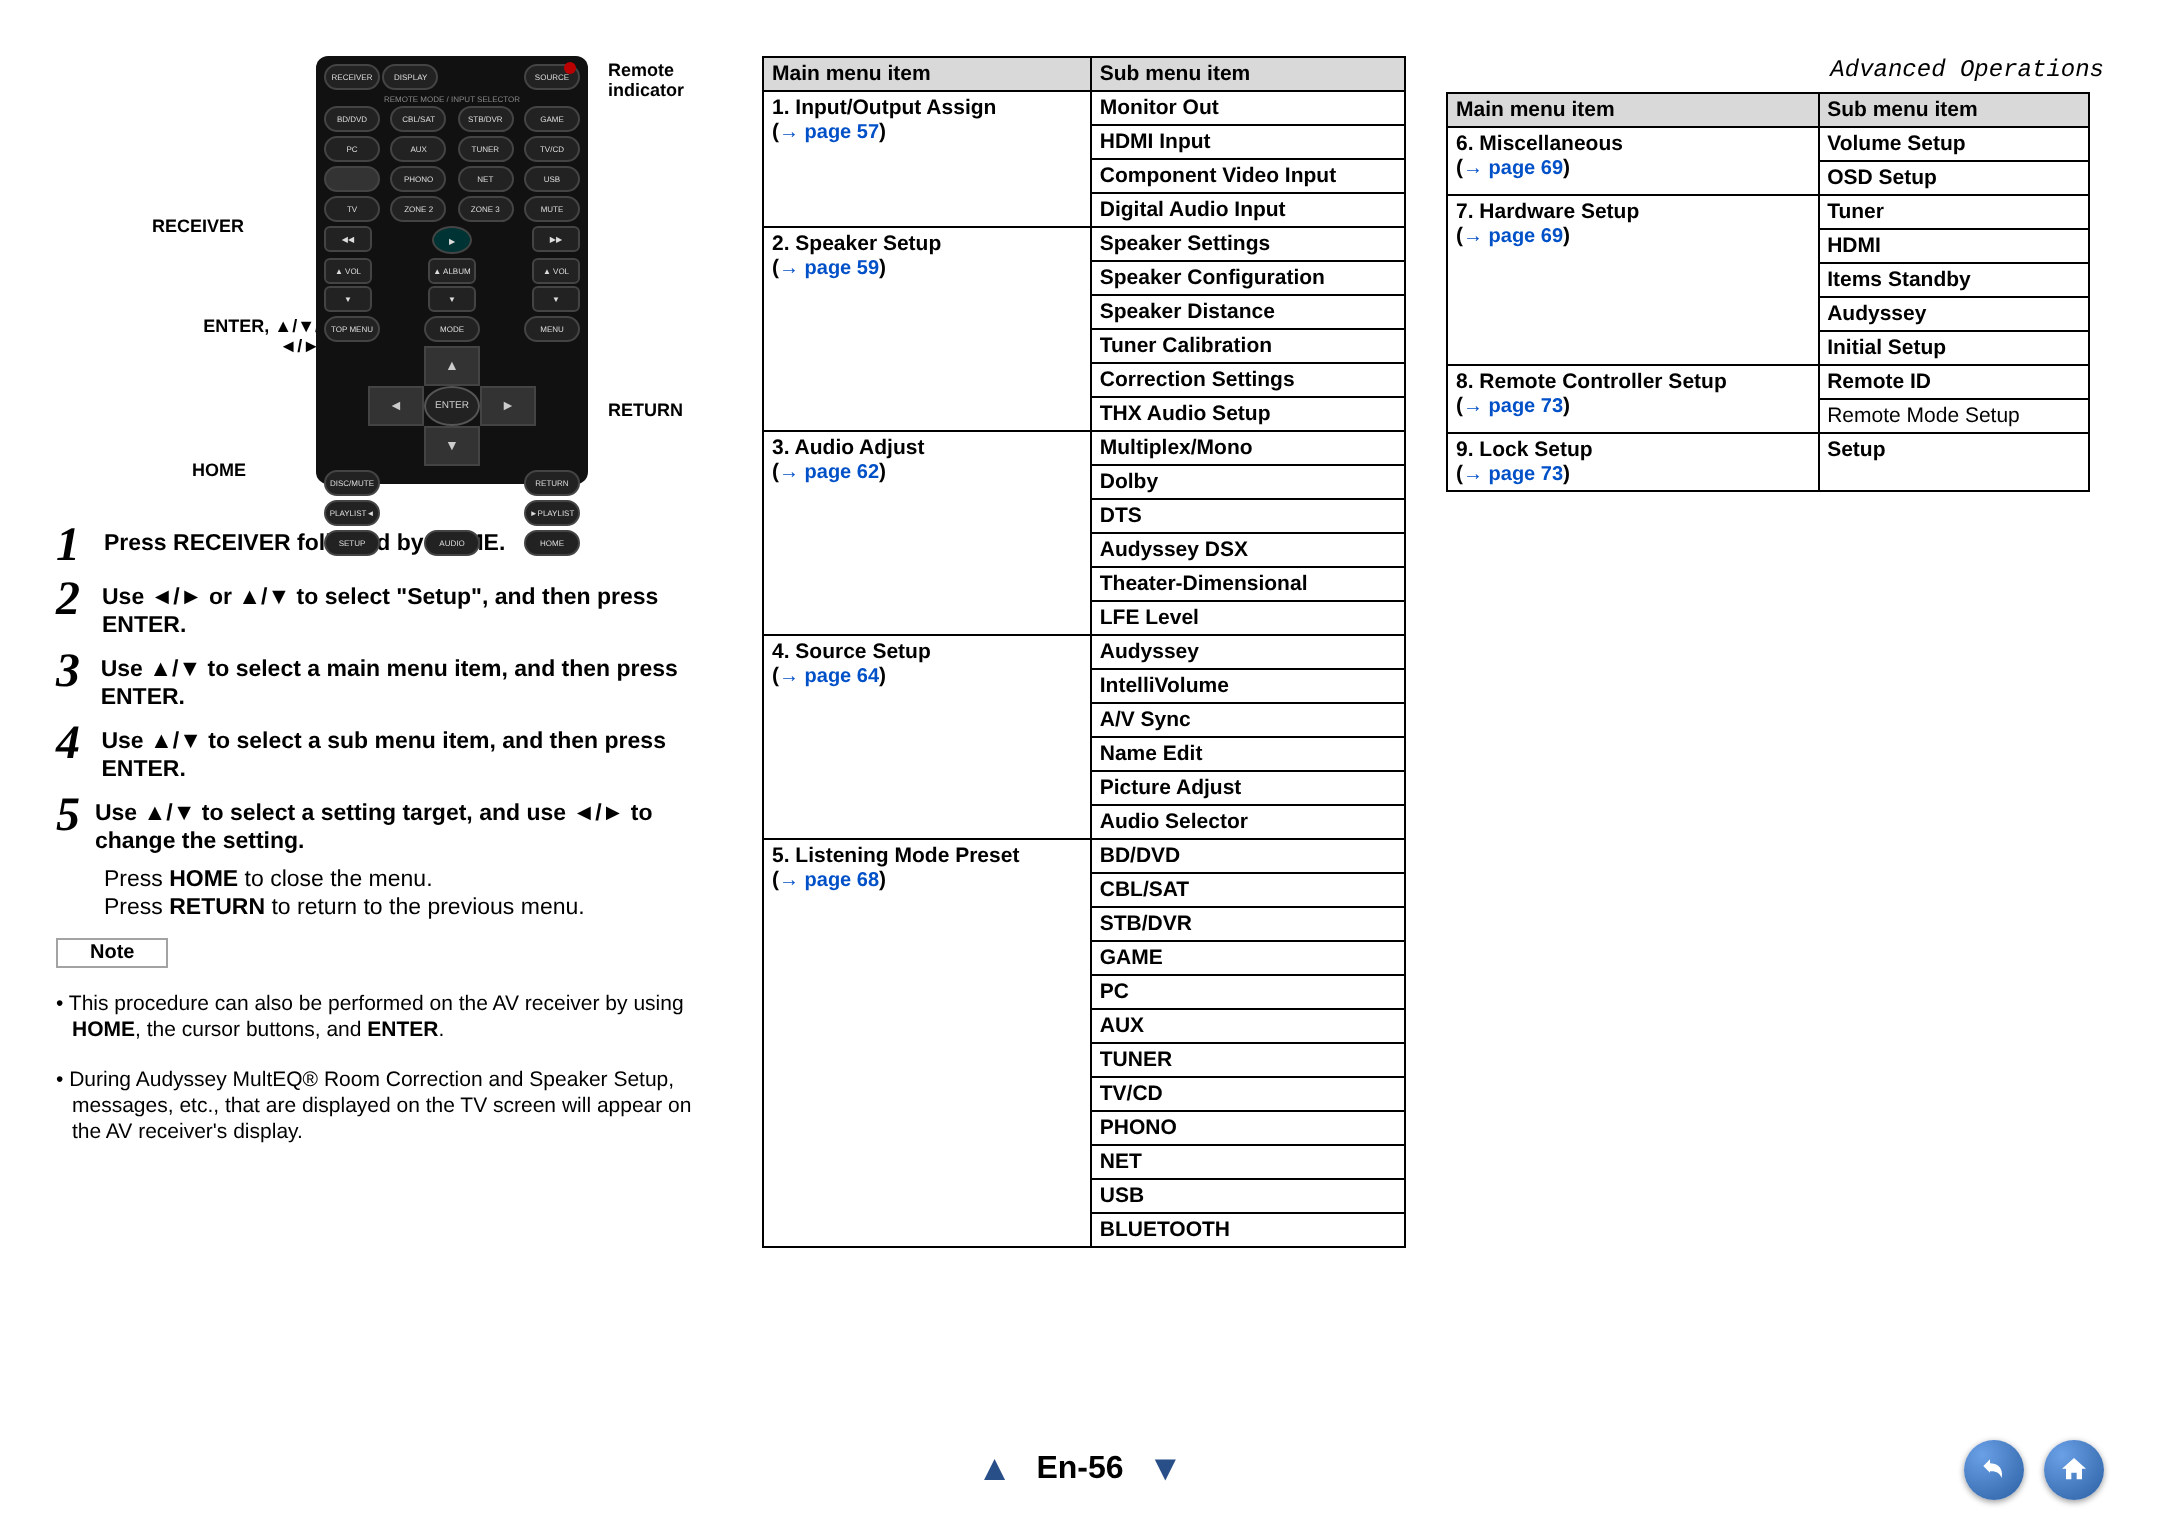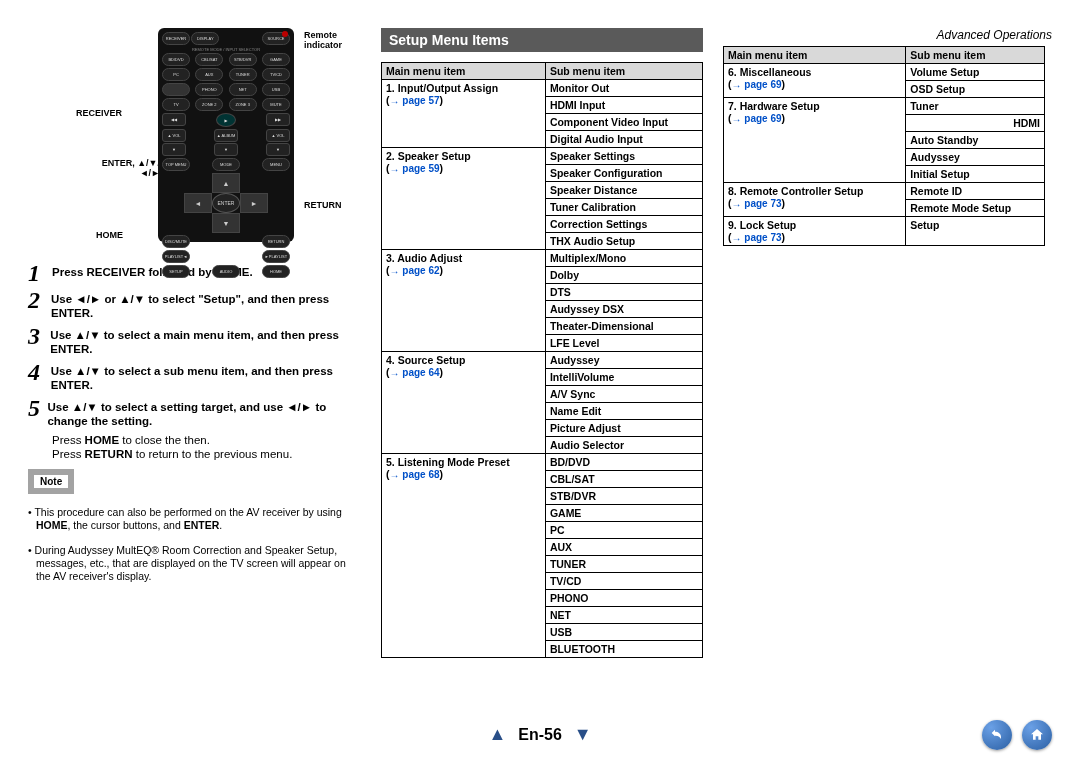--- a/index.html
+++ b/index.html
@@ -19,20 +19,21 @@
     position: relative;
     padding: 28px 28px 0 28px;
     box-sizing: border-box;
   }
   .header-right {
     position: absolute;
     top: 28px;
     right: 28px;
     font-style: italic;
     font-size: 12px;
+    font-family: Liberation Mono, monospace;
   }
   .columns {
     display: flex;
     gap: 20px;
   }
   .col1 { width: 333px; }
   .col2 { width: 322px; }
   .col3 { width: 322px; }
 
   .section-bar {
@@ -102,23 +103,23 @@
     padding-top:3px;
   }
   .step-subtext {
     font-size: 11.5px;
     font-weight: normal;
     margin-left: 24px;
     line-height: 14px;
   }
 
   .note-box {
-    border: 6px solid #a3a3a3;
+    border: 1px solid #a3a3a3;
     display: inline-block;
-    padding: 1px 6px;
+    padding: 1px 16px;
     font-weight:bold;
     font-size:10px;
     margin-top:8px;
   }
   .bullets { margin-top: 4px; font-size: 10.5px; line-height:13px;}
   .bullets div { text-indent:-8px; padding-left:8px; margin-bottom:2px;margin-top:12px;}
 
   
   table.menu {
     border-collapse: collapse;
@@ -281,36 +282,35 @@
             <div class="step">
               <div class="step-num">4</div>
               <div class="step-text">Use ▲/▼ to select a sub menu item, and then press ENTER.</div>
             </div>
             <div class="step">
               <div class="step-num">5</div>
               <div class="step-text">Use ▲/▼ to select a setting target, and use ◄/► to change the setting.</div>
             </div>
           </div>
         <div class="step-subtext">
-          <span>Press </span><b>HOME</b><span> to close the then.</span>
+          <span>Press </span><b>HOME</b><span> to close the menu.</span>
         </div>
         <div class="step-subtext">
           <span>Press </span><b>RETURN</b><span> to return to the previous menu.</span>
         </div>
       </div>
 
       <div class="note-box">Note</div>
       <div class="bullets" id="notes-container">
           <div>• This procedure can also be performed on the AV receiver by using <b>HOME</b>, the cursor buttons, and <b>ENTER</b>.</div>
           <div>• During Audyssey MultEQ® Room Correction and Speaker Setup, messages, etc., that are displayed on the TV screen will appear on the AV receiver's display.</div>
         </div>
     </div>
 
     <div class="col2">
-      <div class="section-bar">Setup Menu Items</div>
       <table class="menu">
         <thead>
             <tr>
           <th>Main menu item</th>
           <th>Sub menu item</th>
         </tr>
           </thead>
         <tbody id="left-table-body">
             <tr>
               <td rowspan="4" class="maincell">1. Input/Output Assign<br>(<span class="page-link">→ page 57</span>)</td>
@@ -437,37 +437,37 @@
               <td style="font-weight: bold;">Volume Setup</td>
             </tr>
             <tr>
               <td style="font-weight: bold;">OSD Setup</td>
             </tr>
             <tr>
               <td rowspan="5" class="maincell">7. Hardware Setup<br>(<span class="page-link">→ page 69</span>)</td>
               <td style="font-weight: bold;">Tuner</td>
             </tr>
             <tr>
-              <td style="font-weight: bold; text-align: right;">HDMI</td>
-            </tr>
-            <tr>
-              <td style="font-weight: bold;">Auto Standby</td>
+              <td style="font-weight: bold;">HDMI</td>
+            </tr>
+            <tr>
+              <td style="font-weight: bold;">Items Standby</td>
             </tr>
             <tr>
               <td style="font-weight: bold;">Audyssey</td>
             </tr>
             <tr>
               <td style="font-weight: bold;">Initial Setup</td>
             </tr>
             <tr>
               <td rowspan="2" class="maincell">8. Remote Controller Setup<br>(<span class="page-link">→ page 73</span>)</td>
               <td style="font-weight: bold;">Remote ID</td>
             </tr>
             <tr>
-              <td style="font-weight: bold; margin-left: 40px;">Remote Mode Setup</td>
+              <td style="font-weight: normal; margin-left: 40px;">Remote Mode Setup</td>
             </tr>
             <tr>
               <td rowspan="1" class="maincell">9. Lock Setup<br>(<span class="page-link">→ page 73</span>)</td>
               <td style="font-weight: bold;">Setup</td>
             </tr>
           </tbody>
       </table>
     </div>
   </div>
 

